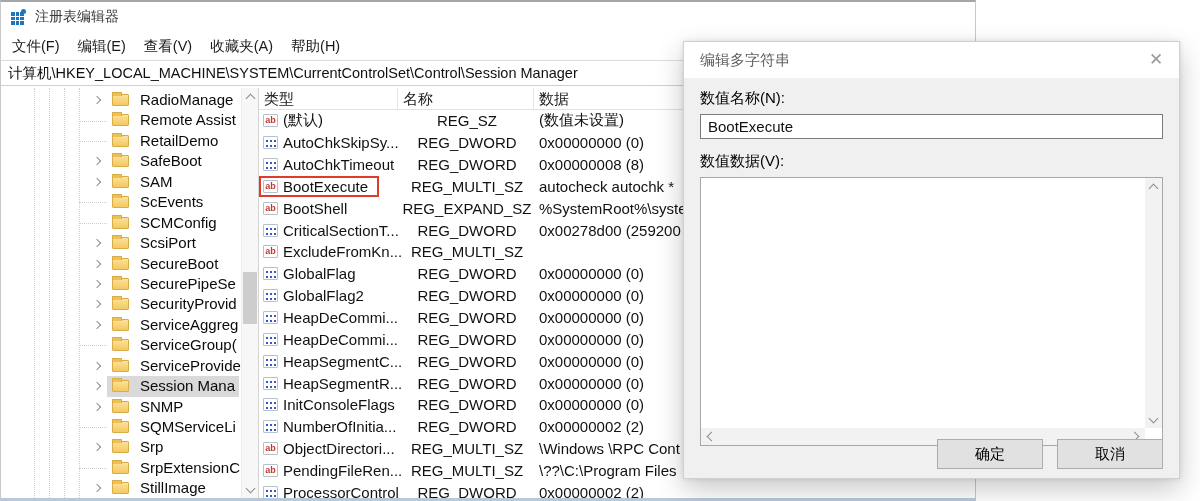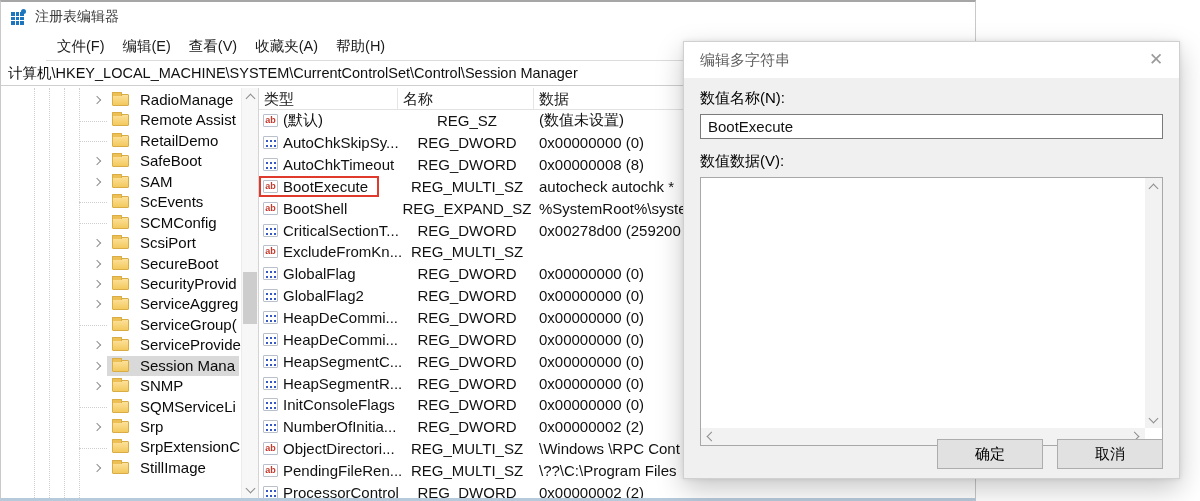--- a/index.html
+++ b/index.html
@@ -15,21 +15,21 @@
 
   
   .titlebar { height:30px; display:flex; align-items:center; padding-left:10px; gap:8px; background:#fff; }
   .app-icon { position:relative; width:16px; height:16px; flex:0 0 16px; }
   .app-icon .grid { position:absolute; left:0; bottom:0; width:13px; height:13px;
     display:grid; grid-template-columns:repeat(3,1fr); grid-template-rows:repeat(3,1fr); gap:1px; }
   .app-icon .grid i { background:#1d76bd; }
   .app-icon .dot { position:absolute; right:1px; top:0; width:5px; height:5px; border-radius:50%; background:#1d76bd; }
   .title-text { font-size:14px; color:#3a3a3a; }
 
-  .menubar { height:29px; display:flex; align-items:center; padding-left:2px; font-size:14.5px; color:#1a1a1a; border-bottom:1px solid #dcdcdc; background:#fff;margin-left:45px; }
+  .menubar { height:29px; display:flex; align-items:center; padding-left:2px; font-size:14.5px; color:#1a1a1a; border-bottom:1px solid #dcdcdc; background:#fff; }
   .menu-item { padding:0 9px; line-height:28px; cursor:default; }
 
   .addressbar { height:25px; line-height:24px; padding-left:7px; font-size:14.5px; color:#101010; border-bottom:1px solid #cfcfcf; white-space:nowrap; background:#fff; }
 
   
   .main { position:absolute; top:86px; left:0; right:0; bottom:0; display:flex; background:#fff; }
 
   
   .tree-panel { position:relative; width:258px; flex:0 0 258px; border-right:1px solid #d4d4d4; overflow:hidden; background:#fff; }
   .guide { position:absolute; top:0; bottom:0; width:0; border-left:1px dotted #cfcfcf; }
@@ -208,20 +208,26 @@
     <span class="tree-label">ScsiPort</span>
   </div>
 
   <div class="tree-row">
 
     <span class="chev"></span>
     <span class="folder"></span>
     <span class="tree-label">SecureBoot</span>
   </div>
 
+  <div class="tree-row">
+
+    <span class="chev"></span>
+    <span class="folder"></span>
+    <span class="tree-label">SecurePipeSe</span>
+  </div>
 
   <div class="tree-row">
 
     <span class="chev"></span>
     <span class="folder"></span>
     <span class="tree-label">SecurityProvid</span>
   </div>
 
   <div class="tree-row">
 

